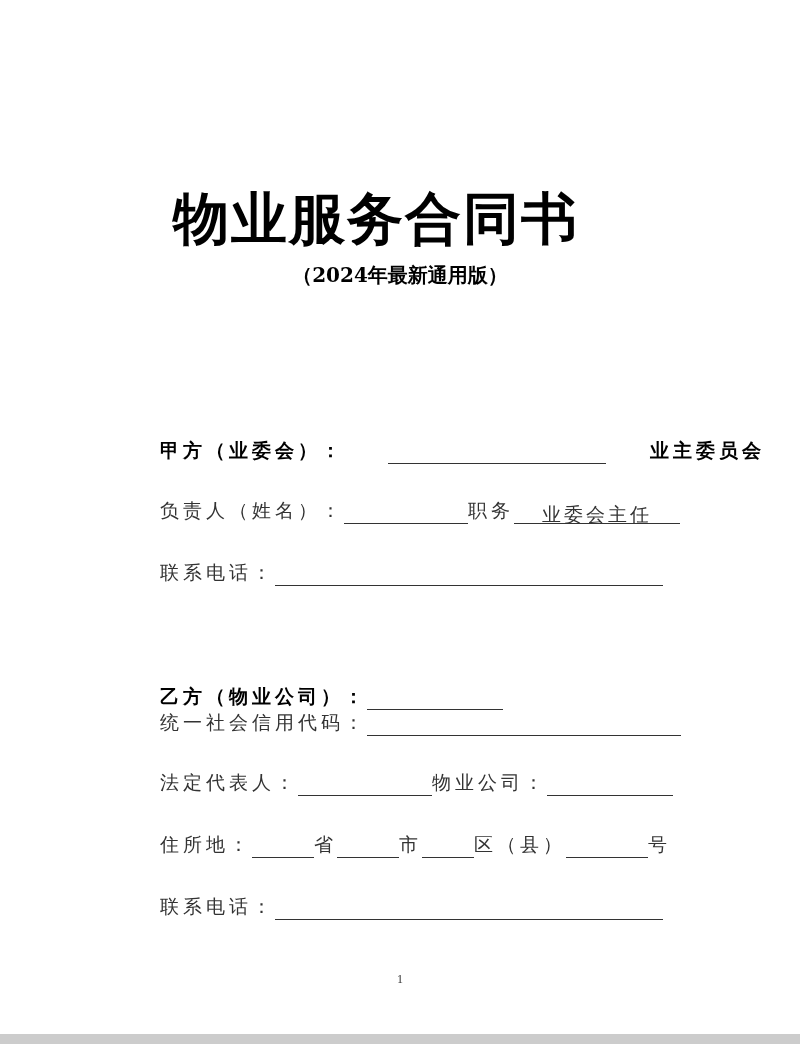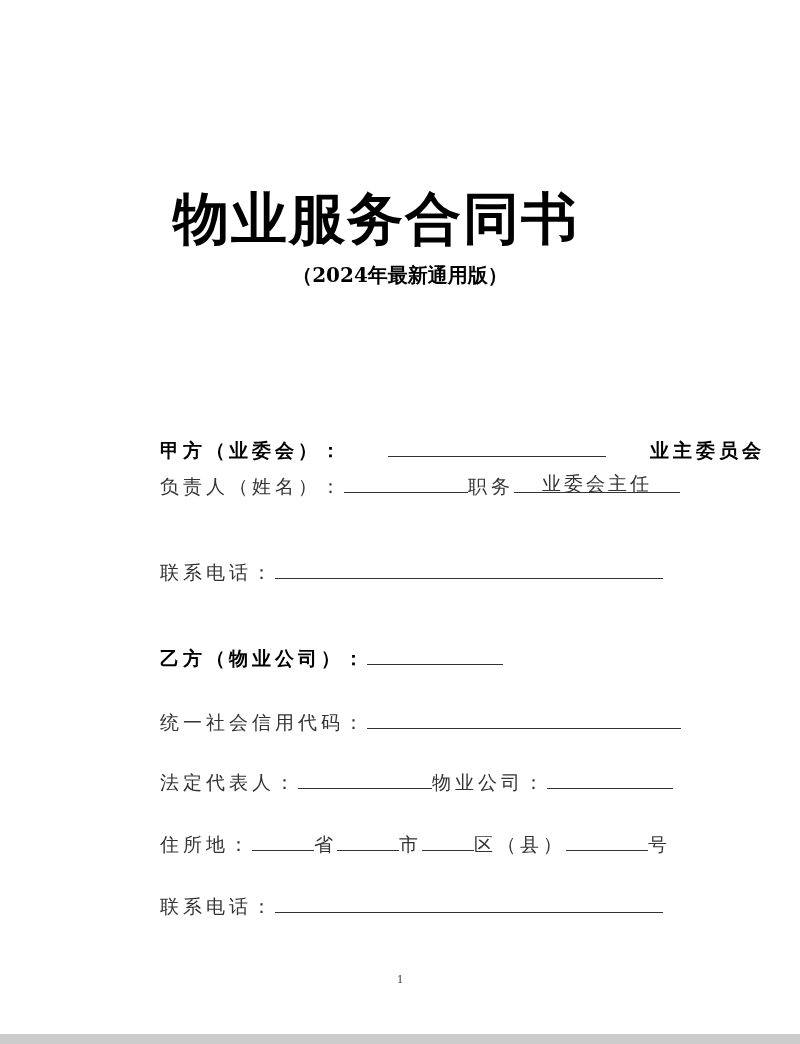--- a/index.html
+++ b/index.html
@@ -21,21 +21,21 @@
     }
     .row {
       position: absolute; left: 160px; height: 28px;
       display: flex; align-items: flex-end;
       font-size: 19px; letter-spacing: 4px; white-space: nowrap;
       font-family: "DejaVu Sans", sans-serif; color: #333;
     }
     .row.bold { font-weight: 700; color: #000; }
     .blank {
       display: inline-block; border-bottom: 1.5px solid #333;
-      height: 22px; margin-bottom: 7px; box-sizing: border-box;
+      height: 22px; margin-bottom: 0; box-sizing: border-box;
       text-align: center; letter-spacing: 3px;
     }
     .page-num {
       position: absolute; left: 0; width: 800px; top: 972px;
       text-align: center; font-size: 12px; color: #333;
       font-family: "Liberation Serif", serif;
     }
     .bottom-bar {
       position: absolute; left: 0; top: 1034px; width: 800px; height: 10px;
       background: #cccccc;
@@ -46,33 +46,33 @@
 
 <div class="title">物业服务合同书</div>
 <div class="subtitle">（2024年最新通用版）</div>
 
 <div class="row bold" style="top:436px;gap:44px;">
   <span>甲方（业委会）：</span>
   <span class="blank" style="width:218px;"></span>
   <span>业主委员会</span>
 </div>
 
-<div class="row" style="top:472px;">
+<div class="row" style="top:496px;">
   <span>负责人（姓名）：</span>
   <span class="blank" style="width:124px;"></span>
   <span>职务</span>
   <span class="blank" style="width:166px;">业委会主任</span>
 </div>
 
 <div class="row" style="top:558px;">
   <span>联系电话：</span>
   <span class="blank" style="width:388px;"></span>
 </div>
 
-<div class="row bold" style="top:644px;">
+<div class="row bold" style="top:682px;">
   <span>乙方（物业公司）：</span>
   <span class="blank" style="width:136px;"></span>
 </div>
 
 <div class="row" style="top:708px;">
   <span>统一社会信用代码：</span>
   <span class="blank" style="width:314px;"></span>
 </div>
 
 <div class="row" style="top:768px;justify-content:center;">

